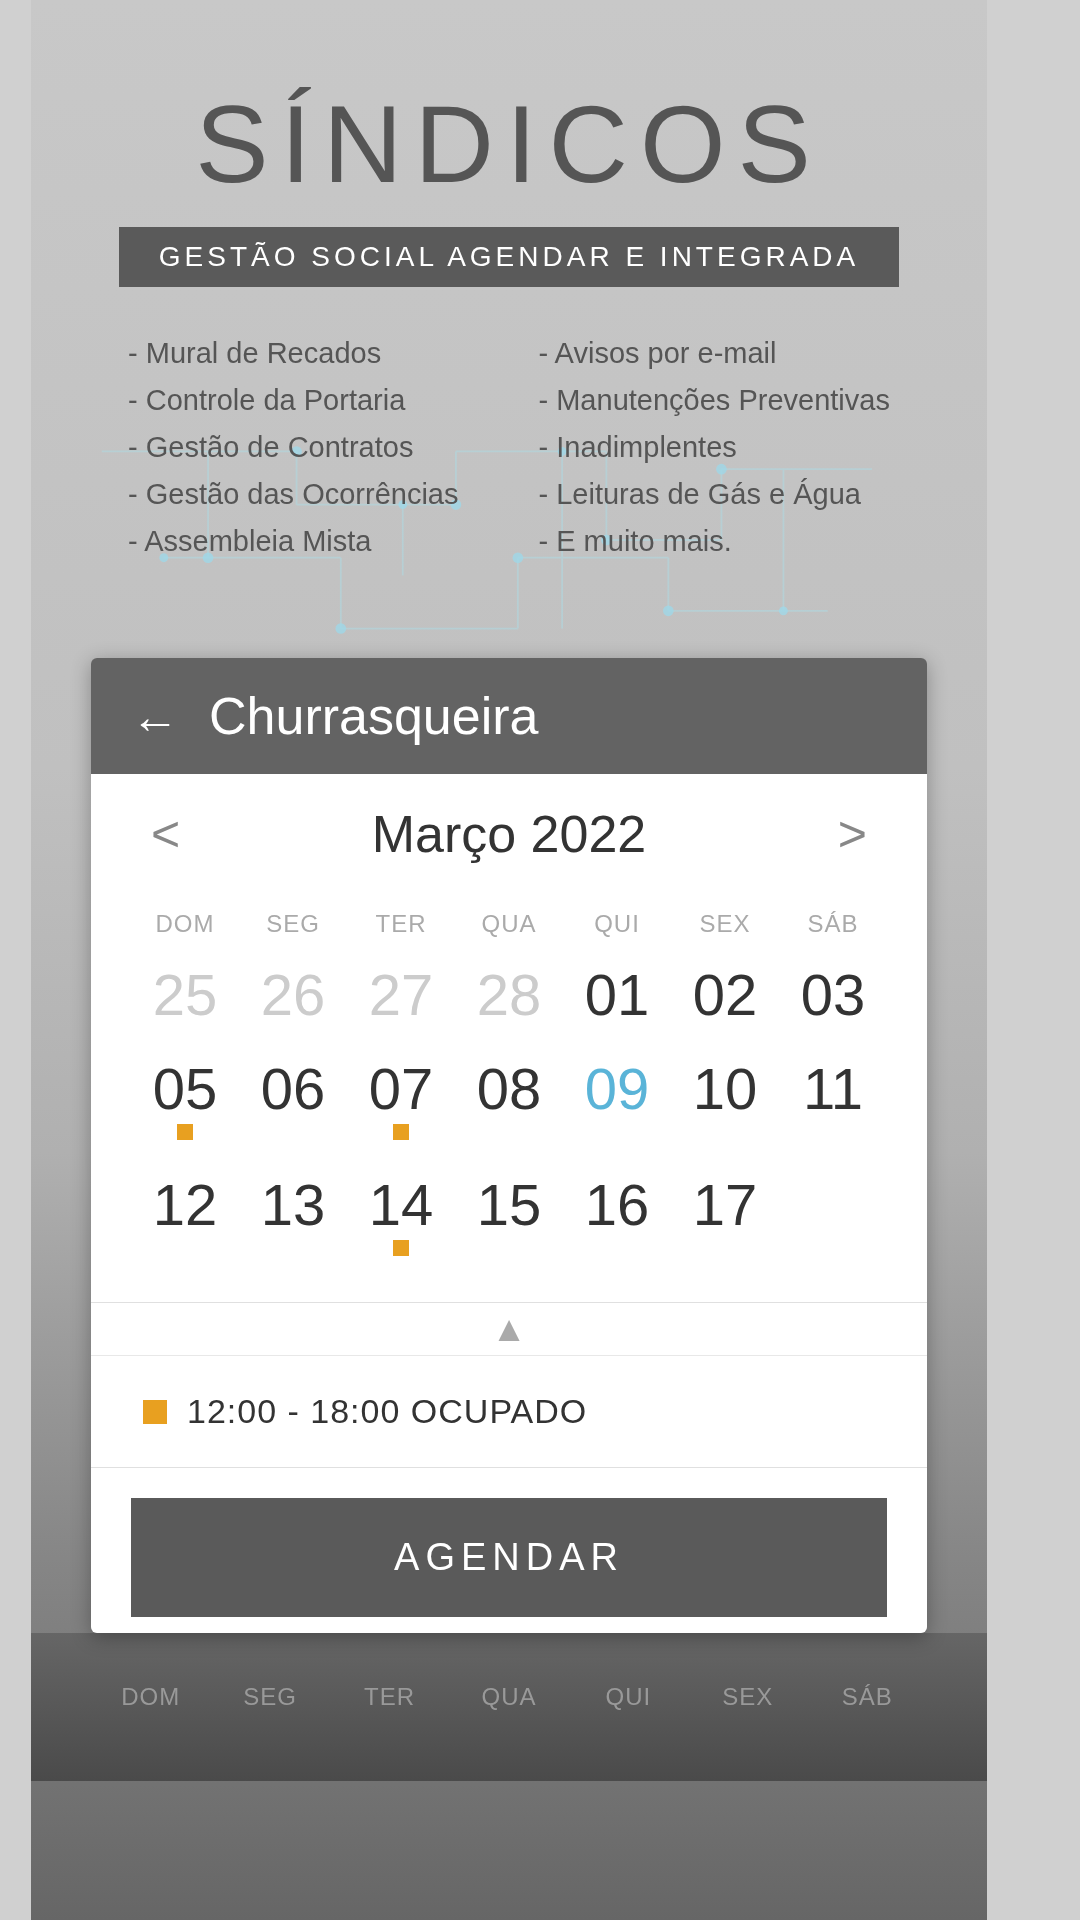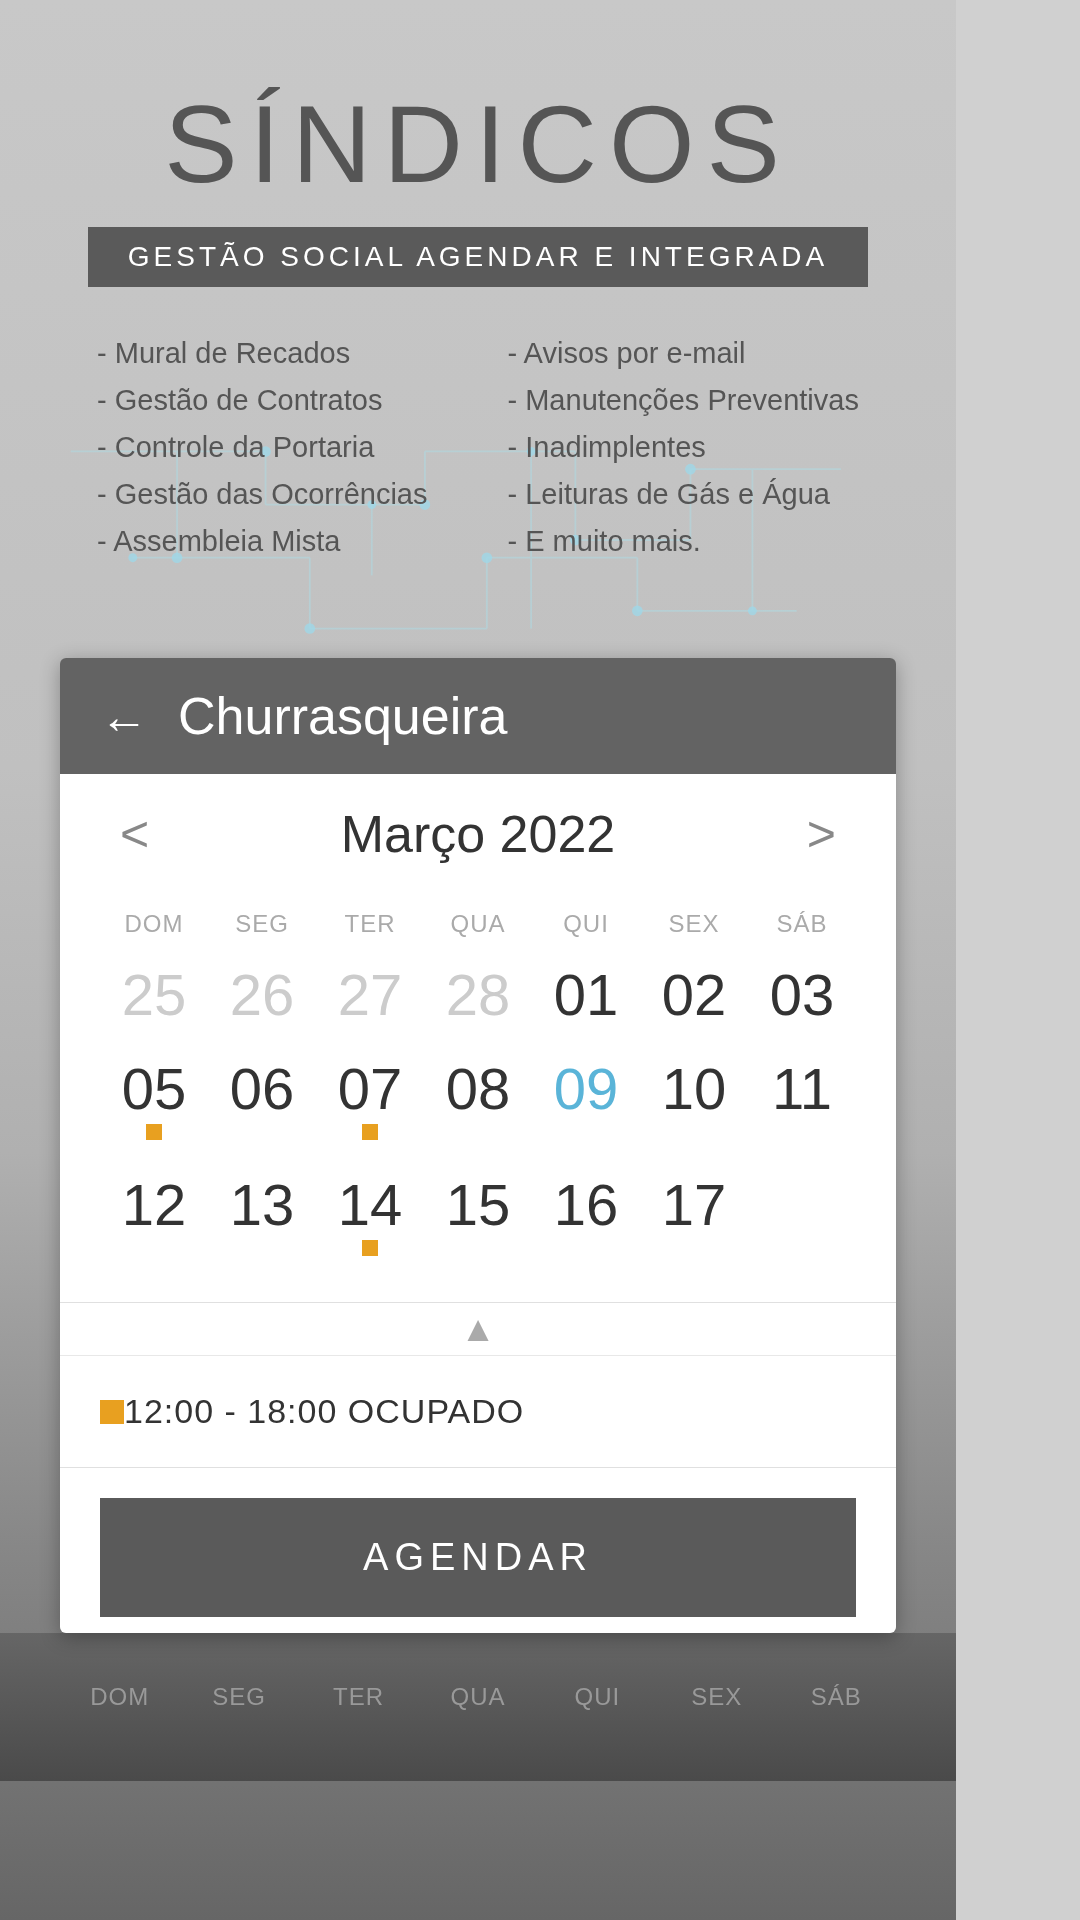--- a/index.html
+++ b/index.html
@@ -11,20 +11,21 @@
       background: #d0d0d0;
       font-family: 'Helvetica Neue', Helvetica, Arial, sans-serif;
       overflow-x: hidden;
     }
 
     .page-wrapper {
       width: 956px;
       min-height: 1920px;
       position: relative;
       background: linear-gradient(180deg, #c8c8c8 0%, #c0c0c0 40%, #b0b0b0 60%, #888 80%, #666 100%);
+      margin-left: 31px;
     }
 
     
     .top-section {
       padding: 80px 60px 40px 60px;
       text-align: center;
       position: relative;
       z-index: 2;
     }
 
@@ -189,23 +190,24 @@
     .chevron-up {
       font-size: 36px;
       color: #aaa;
       line-height: 1;
       padding: 8px 0;
     }
 
     
     .booking-info {
       background: #fff;
-      padding: 36px 40px;
+      padding: 36px 52px;
       display: flex;
       align-items: center;
+      gap: 20px;
       border-top: 1px solid #e8e8e8;
     }
 
     .booking-dot {
       width: 24px;
       height: 24px;
       background: #e8a020;
       flex-shrink: 0;
     }
 
@@ -323,22 +325,22 @@
   </svg>
 
   <div class="top-section">
     <div class="app-title">SÍNDICOS</div>
     <div class="app-subtitle-bar">
       <div class="app-subtitle">GESTÃO SOCIAL AGENDAR E INTEGRADA</div>
     </div>
     <div class="features-section">
       <div class="features-col" id="features-left">
           <div class="feature-item">- Mural de Recados</div>
+          <div class="feature-item">- Controle da Portaria</div>
           <div class="feature-item">- Gestão de Contratos</div>
-          <div class="feature-item">- Controle da Portaria</div>
           <div class="feature-item">- Gestão das Ocorrências</div>
           <div class="feature-item">- Assembleia Mista</div>
         </div>
       <div class="features-col" id="features-right">
           <div class="feature-item">- Avisos por e-mail</div>
           <div class="feature-item">- Manutenções Preventivas</div>
           <div class="feature-item">- Inadimplentes</div>
           <div class="feature-item">- Leituras de Gás e Água</div>
           <div class="feature-item">- E muito mais.</div>
         </div>

